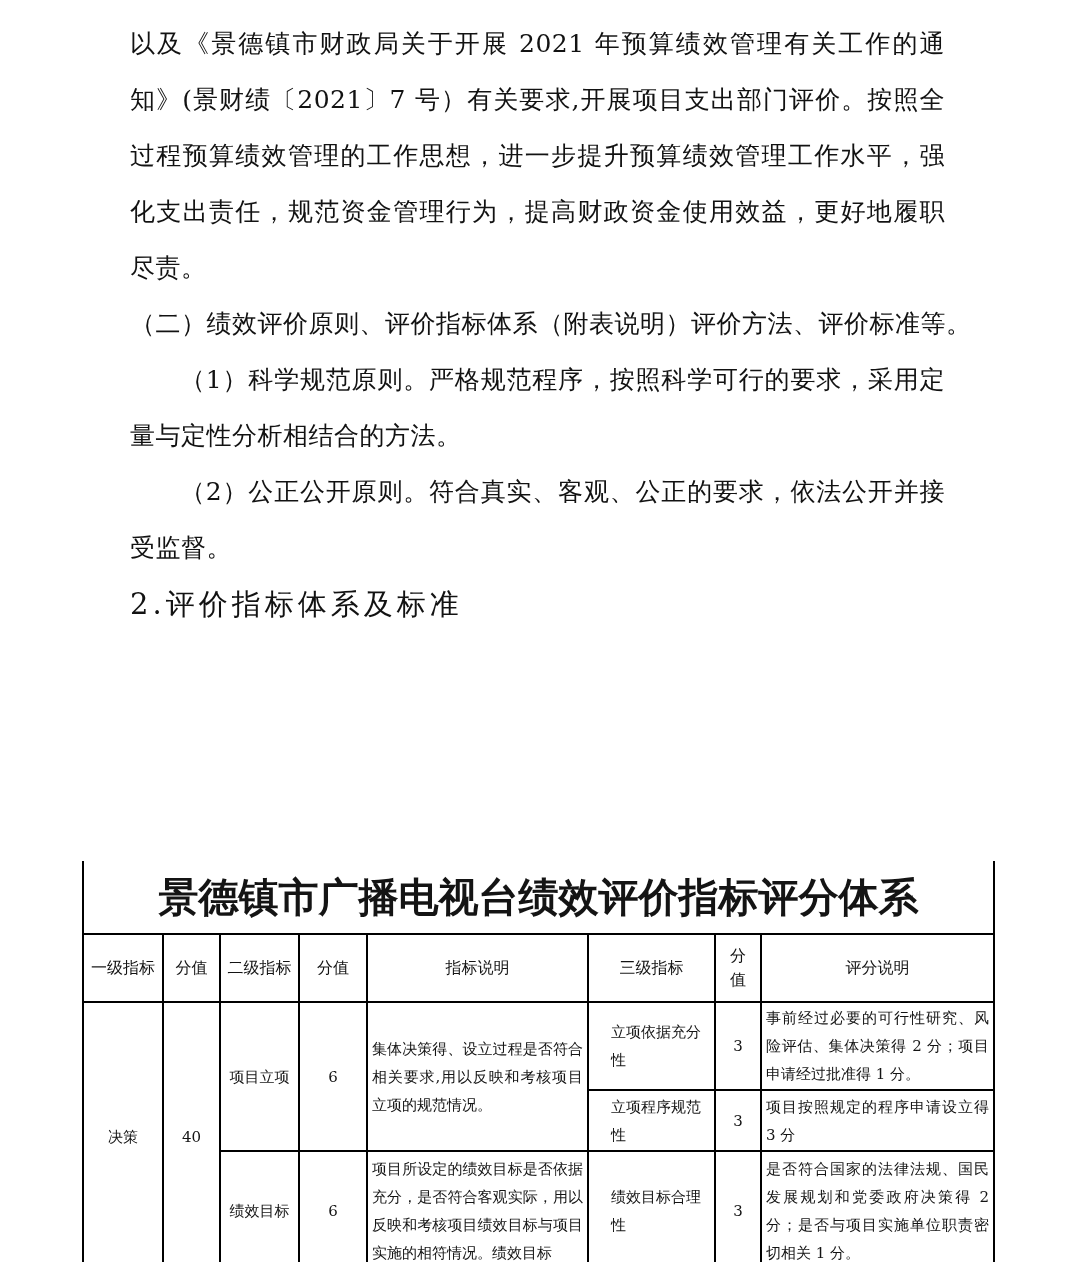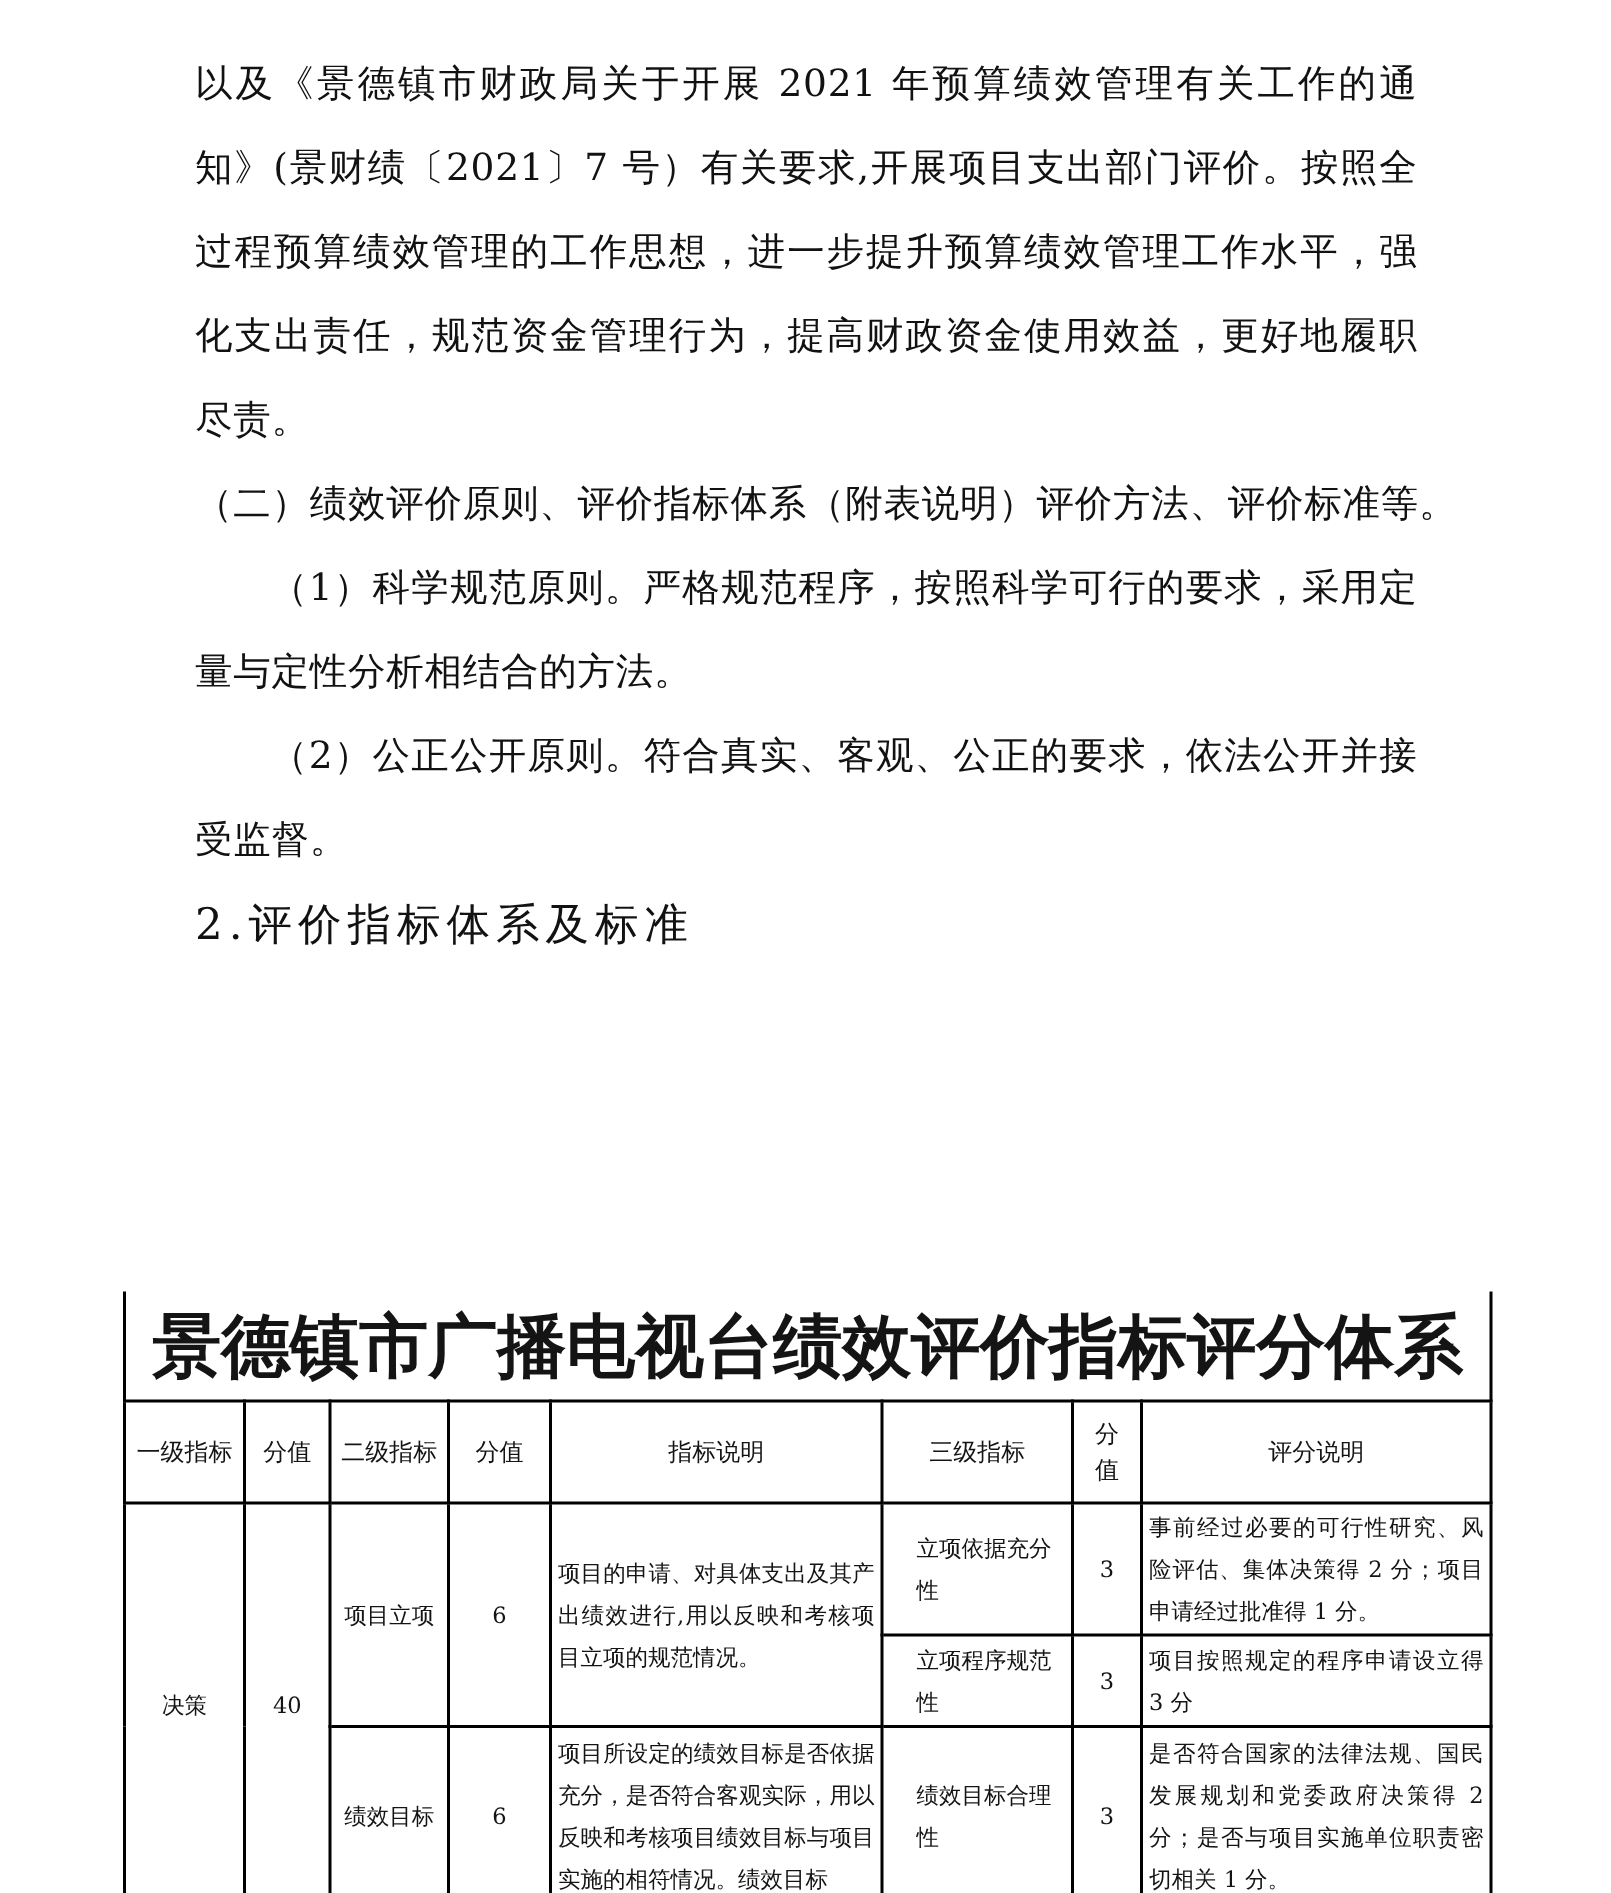--- a/index.html
+++ b/index.html
@@ -8,21 +8,21 @@
     width:1074px;height:1262px;
     background:#ffffff;
     overflow:hidden;
     font-family:"DejaVu Serif","Liberation Serif",serif;
     color:#121212;
   }
   
   .textblock{
     position:absolute;
     left:130px;top:0;width:815px;
-    padding-top:28px;
+    padding-top:16px;
     font-size:25px;
     line-height:56px;
     letter-spacing:0.5px;
     text-align:justify;
   }
   .para{margin:0;}
   .para.indent{text-indent:2em;}
   .para.nowrap{white-space:nowrap;text-align:right;}
   .para.heading{font-size:29px;letter-spacing:4px;text-align:left;}
   
@@ -41,21 +41,21 @@
     line-height:28px;
     color:#141414;
     overflow:hidden;
   }
   .row-title td{
     border-top:none;
     height:70px;
     text-align:center;
     font-family:"DejaVu Sans","Liberation Sans",sans-serif;
     font-weight:bold;
-    font-size:46px;
+    font-size:40px;
     letter-spacing:0;
     line-height:40px;
   }
   .row-header td{
     height:64px;
     text-align:center;
     font-size:16px;
     line-height:24px;
     white-space:pre-line;
   }
@@ -103,21 +103,21 @@
         <td>三级指标</td>
         <td>分
 值</td>
         <td>评分说明</td>
       </tr>
       <tr class="row-r1">
         <td class="t-name" rowspan="3">决策</td>
         <td class="t-name" rowspan="3">40</td>
         <td class="t-name" rowspan="2">项目立项</td>
         <td class="t-name" rowspan="2">6</td>
-        <td class="t-desc" rowspan="2">项目的申请、对具体支出及其产出绩效进行,用以反映和考核项目立项的规范情况。</td>
+        <td class="t-desc" rowspan="2">集体决策得、设立过程是否符合相关要求,用以反映和考核项目立项的规范情况。</td>
         <td class="t-l3">立项依据充分性</td>
         <td class="t-name">3</td>
         <td class="t-desc">事前经过必要的可行性研究、风险评估、集体决策得 2 分；项目申请经过批准得 1 分。</td>
       </tr>
       <tr class="row-r2">
         <td class="t-l3">立项程序规范性</td>
         <td class="t-name">3</td>
         <td class="t-desc">项目按照规定的程序申请设立得 3 分</td>
       </tr>
       <tr class="row-r3">

